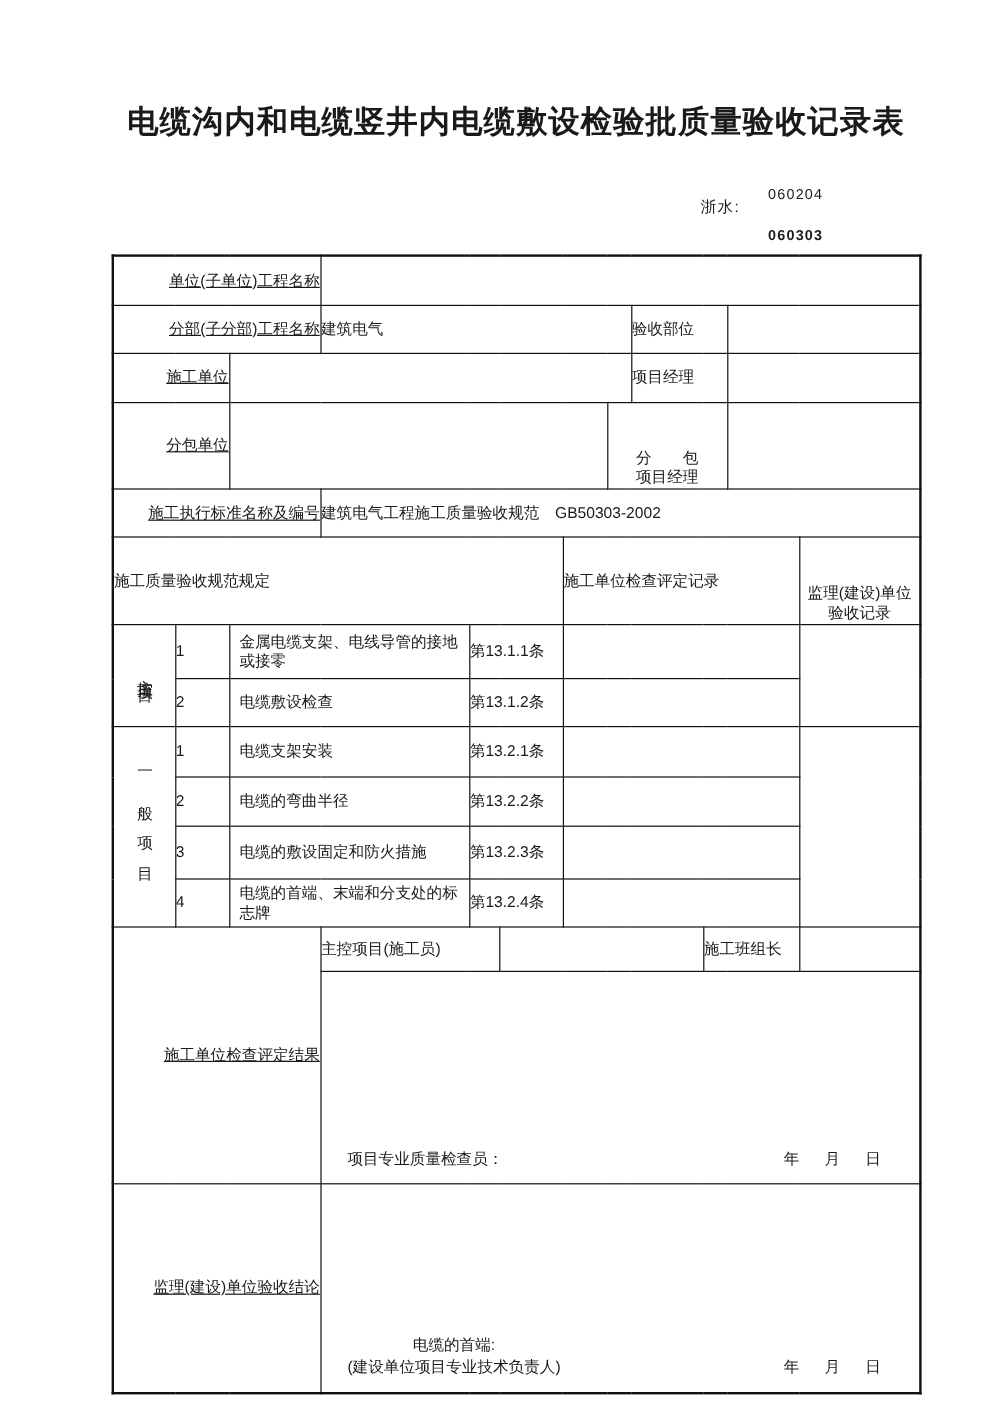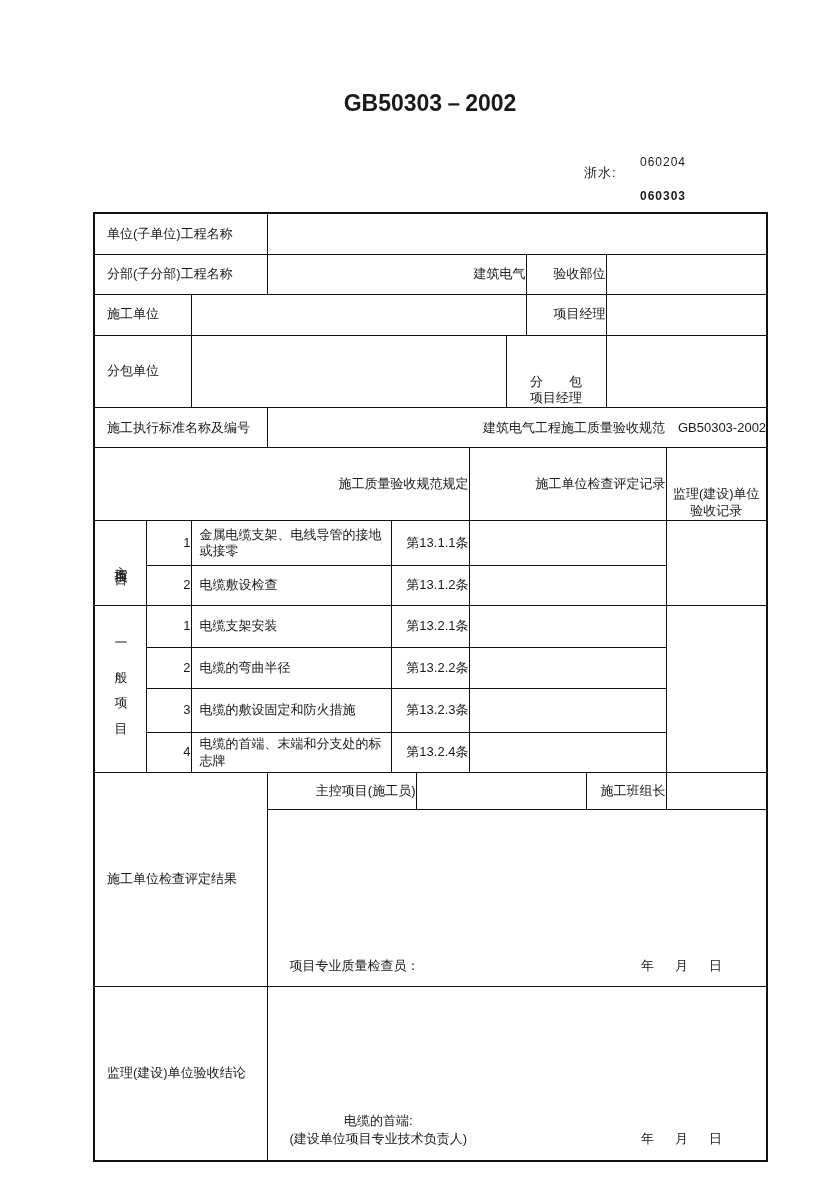--- a/index.html
+++ b/index.html
@@ -17,38 +17,38 @@
 
   table.form{
     position:absolute;left:93px;top:212px;width:674px;
     border-collapse:collapse;table-layout:fixed;
     border:2px solid #111;
   }
   td{
     border:1px solid #111;padding:0;font-size:13px;color:#1a1a1a;
     overflow:hidden;vertical-align:middle;line-height:1.25;
   }
-  td.lab{text-align:left;padding-left:12px;}
-  td.ctr{text-align:right;}
+  td.lab{text-align:right;padding-left:12px;text-decoration:underline;}
+  td.ctr{text-align:left;}
   td.item-name{text-align:left;padding-left:8px;padding-right:4px;}
   td.fill{background:#ffffff;}
   td.vcell{text-align:center;}
   .vtxt{writing-mode:vertical-rl;text-orientation:upright;display:inline-block;letter-spacing:3px;}
   .vtxt-spread{writing-mode:vertical-rl;text-orientation:upright;display:inline-block;letter-spacing:26px;}
   .two-line{text-align:center;line-height:1.3;margin-top:38px;}
   td.bottom-area{vertical-align:bottom;}
-  .sign-line{display:flex;justify-content:space-between;align-items:flex-end;padding:0 40px 12px 22px;}
+  .sign-line{display:flex;justify-content:space-between;align-items:flex-end;padding:0 28px 12px 22px;}
   .date{letter-spacing:4px;white-space:nowrap;}
   .engineer-block{text-align:center;line-height:1.35;}
 </style>
 </head>
 <body>
 
 <div class="title-wrap">
-  <div class="title-sub">GB50303－2002</div>
+  <div class="title-main">电缆沟内和电缆竖井内电缆敷设检验批质量验收记录表</div>
 </div>
 
 <span class="code code-top">060204</span>
 <span class="code org-label">浙水:</span>
 <span class="code code-bottom">060303</span>
 
 <table class="form">
   <colgroup>
     <col style="width:52px">
       <col style="width:45px">

